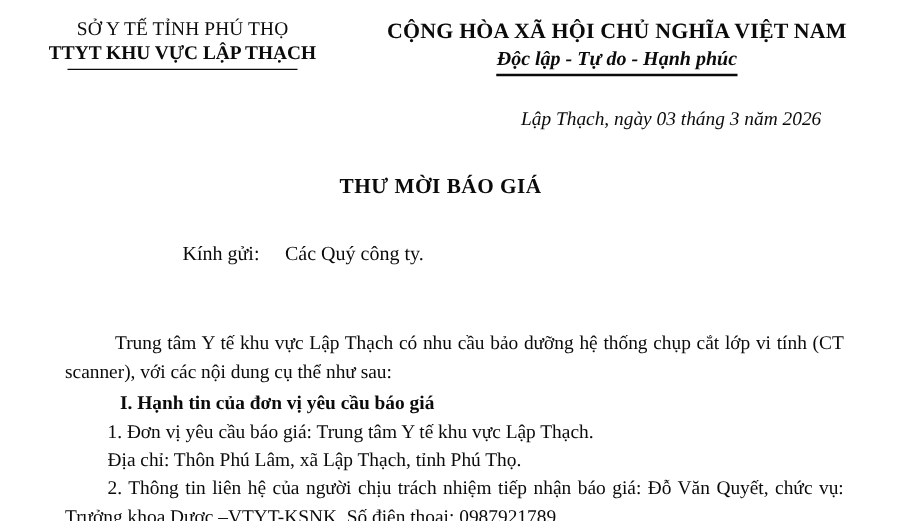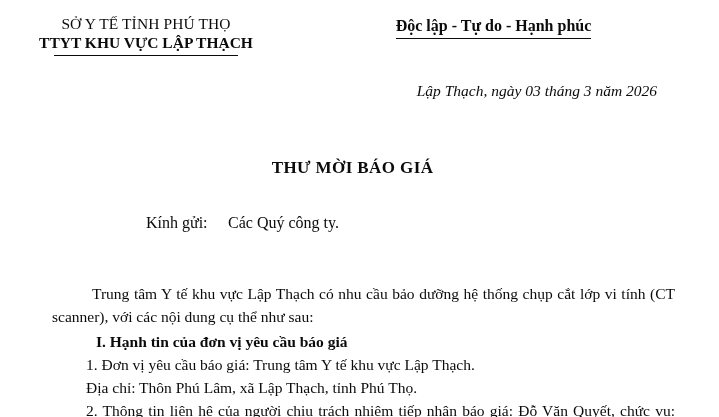--- a/index.html
+++ b/index.html
@@ -61,20 +61,21 @@
   }
   .nation-line1 {
     font-size: 17.5px;
     font-weight: bold;
     line-height: 1.25;
     letter-spacing: .15px;
   }
   .nation-line2 {
     font-size: 16px;
     font-weight: bold;
+    font-style: italic;
     line-height: 1.35;
     display: inline-block;
     position: relative;
     margin-top: 1px;
   }
   .nation-line2 .uline {
     display: block;
     height: 1.3px;
     background: #0b0b0b;
     width: 100%;
@@ -89,21 +90,21 @@
     padding-right: 62px;
     margin-top: 26px;
   }
 
   
   .doc-title {
     text-align: center;
     font-size: 17px;
     font-weight: bold;
     letter-spacing: .4px;
-    margin-top: 58px;
+    margin-top: 34px;
     padding-right: 14px;
   }
 
   
   .recipient {
     margin-top: 36px;
     padding-left: 146px;
     font-size: 16px;
   }
   .recipient .label {
@@ -139,20 +140,21 @@
 
   <div class="header">
     <div class="header-left">
       <div class="org-line1">SỞ Y TẾ TỈNH PHÚ THỌ</div>
       <div class="org-line2">
         <span>TTYT KHU VỰC LẬP THẠCH</span>
         <span class="uline"></span>
       </div>
     </div>
     <div class="header-right">
+      <div class="nation-line1">CỘNG HÒA XÃ HỘI CHỦ NGHĨA VIỆT NAM</div>
       <div class="nation-line2">
         <span>Độc lập - Tự do - Hạnh phúc</span>
         <span class="uline"></span>
       </div>
     </div>
   </div>
 
   <div class="date-line">Lập Thạch, ngày 03 tháng 3 năm 2026</div>
 
   <div class="doc-title">THƯ MỜI BÁO GIÁ</div>

